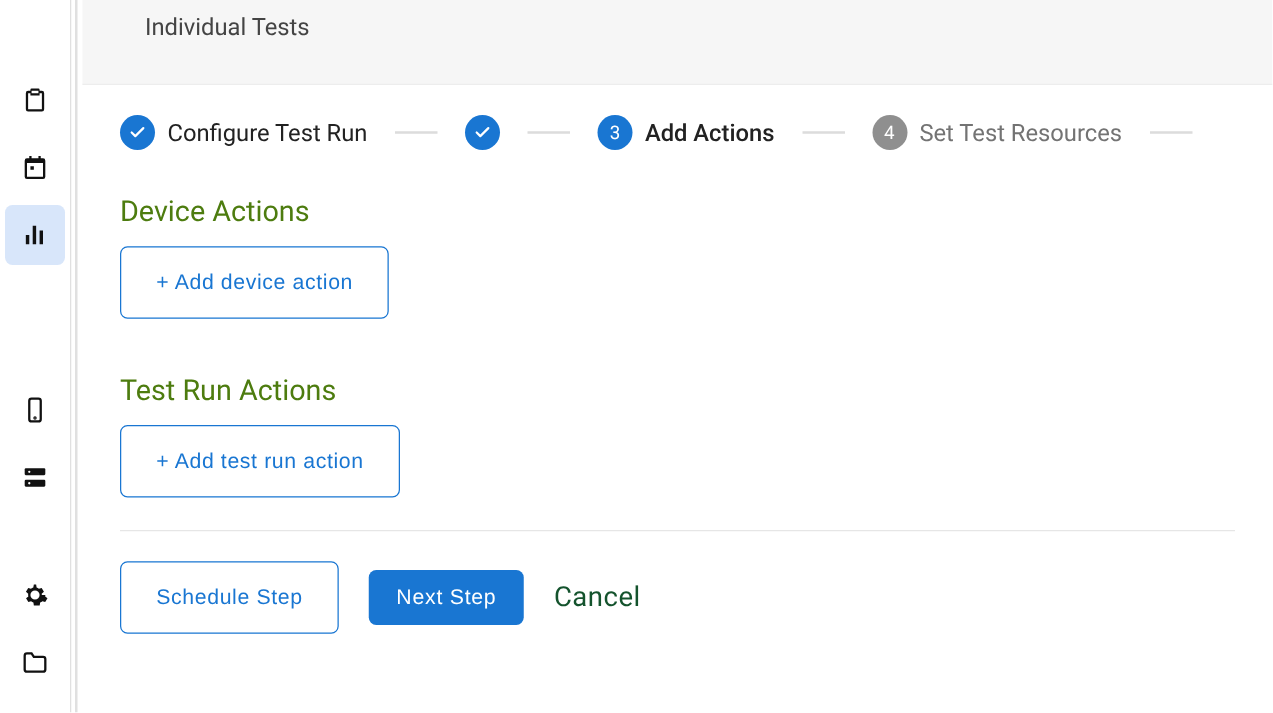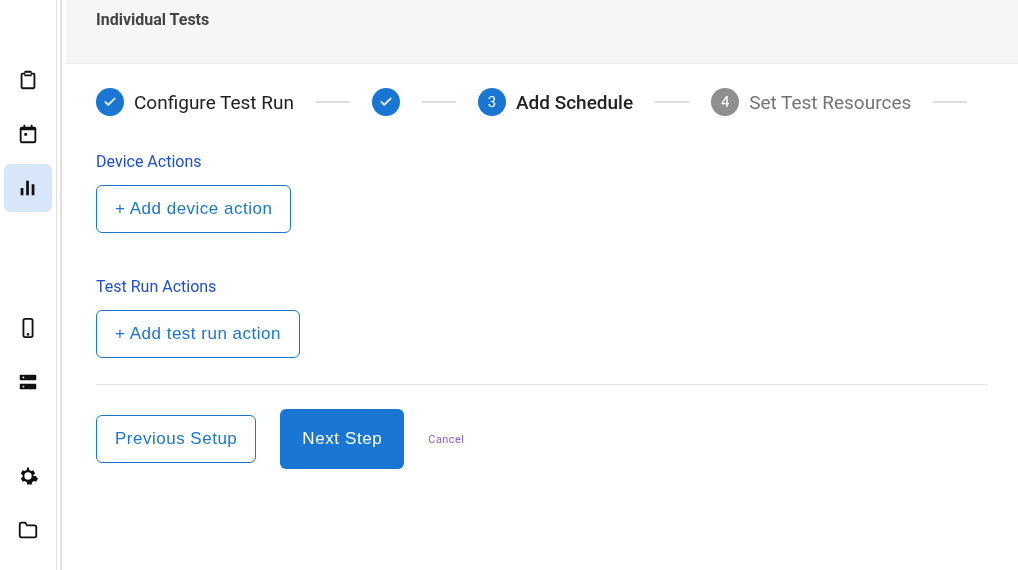--- a/index.html
+++ b/index.html
@@ -67,24 +67,25 @@
     flex: 1;
     display: flex;
     flex-direction: column;
   }
   .header {
     background: #f6f6f6;
     padding: 10px 30px 26px 30px;
     border-bottom: 1px solid #ededed;
   }
   .breadcrumb {
-    font-size: 16px;
+    font-size: 19px;
     color: #444;
-    font-weight: 700;
+    font-weight: 400;
     margin-bottom: 8px;
+    margin-left: 20px;
   }
   .title-row {
     display: flex;
     align-items: center;
     gap: 18px;
     padding-left: 10px;
   }
   .back-arrow {
     width: 24px; height: 24px;
     display:flex; align-items:center; justify-content:center;
@@ -134,23 +135,23 @@
   .step-label.current { font-weight: 500; }
   .step-label.pending { color: #737373; }
   .step-line {
     width: 34px;
     height: 2px;
     background: #dcdcdc;
     flex-shrink: 0;
   }
 
   .section-title {
-    font-size: 16px;
+    font-size: 23px;
     font-weight: 400;
-    color: #1d4ed8;
+    color: #4d7c0f;
     margin-bottom: 14px;
   }
 
   .chip {
     width: 500px;
     background: #c1dafa;
     border-radius: 18px;
     height: 36px;
     display: flex;
     align-items: center;
@@ -172,22 +173,22 @@
   .chip-close {
     color: #1b6fd0;
     font-size: 18px;
     cursor: pointer;
     padding: 2px 4px;
   }
 
   .outline-btn {
     display: inline-flex;
     align-items: center;
-    height: 48px;
-    padding: 0 18px;
+    height: 58px;
+    padding: 0 28px;
     border: 1px solid #1976d2;
     border-radius: 6px;
     color: #1976d2;
     font-size: 17px;
     letter-spacing: 0.5px;
     cursor: pointer;
     background: transparent;
   }
 
   .section + .section { margin-top: 44px; }
@@ -197,33 +198,33 @@
     border-top: 1px solid #e6e6e6;
     margin: 26px 0 24px 0;
   }
 
   .footer-row {
     display: flex;
     align-items: center;
     gap: 24px;
   }
   .btn-primary {
-    height: 60px;
+    height: 44px;
     padding: 0 22px;
     background: #1976d2;
     color: #fff;
     border: none;
     border-radius: 6px;
     font-size: 17px;
     letter-spacing: 0.6px;
     cursor: pointer;
   }
   .link-btn {
-    color: #8b5cf6;
-    font-size: 11px;
+    color: #14532d;
+    font-size: 22px;
     cursor: pointer;
     letter-spacing: 0.4px;
   }
 </style>
 </head>
 <body>
 
 <div class="app">
   <div class="sidebar">
     <div class="sidebar-item">
@@ -291,21 +292,21 @@
         <div class="step">
           <div class="step-circle done">
             <svg width="14" height="14" viewBox="0 0 24 24" fill="none" stroke="#fff" stroke-width="3" stroke-linecap="round" stroke-linejoin="round">
                 <polyline points="20 6 9 17 4 12"></polyline>
               </svg>
           </div>
         </div>
         <div class="step-line"></div>
         <div class="step">
           <div class="step-circle current">3</div>
-          <div class="step-label current">Add Schedule</div>
+          <div class="step-label current">Add Actions</div>
         </div>
         <div class="step-line"></div>
         <div class="step">
           <div class="step-circle pending">4</div>
           <div class="step-label pending">Set Test Resources</div>
         </div>
         <div class="step-line"></div>
       </div>
 
       <div class="section">
@@ -314,19 +315,19 @@
       </div>
 
       <div class="section">
         <div class="section-title">Test Run Actions</div>
         <button class="outline-btn">+ Add test run action</button>
       </div>
 
       <hr class="hr">
 
       <div class="footer-row">
-        <button class="outline-btn">Previous Setup</button>
+        <button class="outline-btn">Schedule Step</button>
         <button class="btn-primary">Next Step</button>
         <span class="link-btn">Cancel</span>
       </div>
     </div>
   </div>
 </div>
 
 </body></html>

